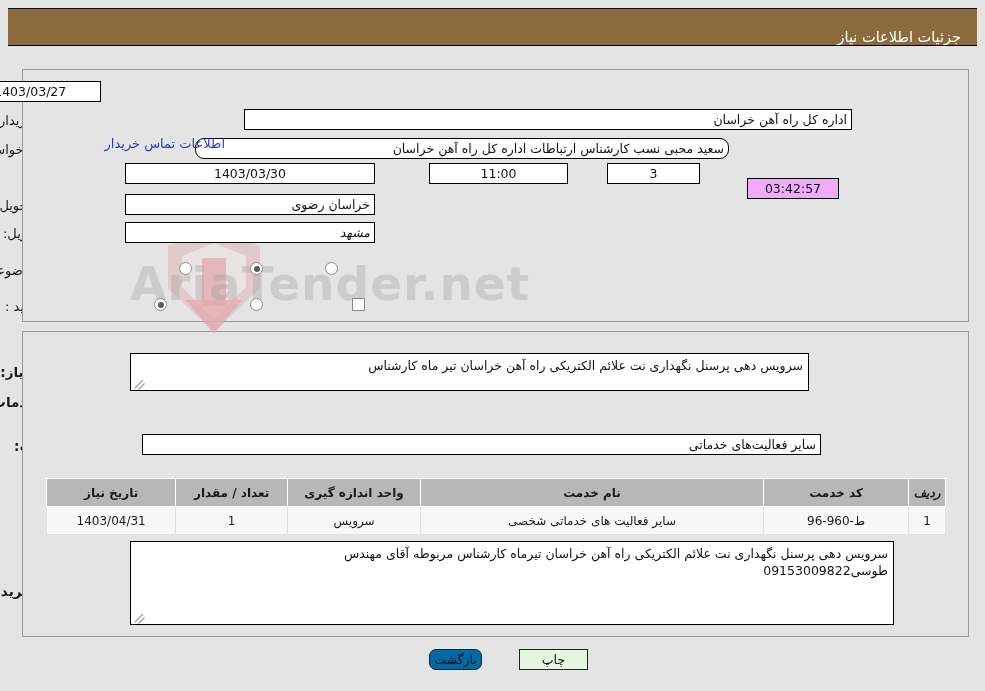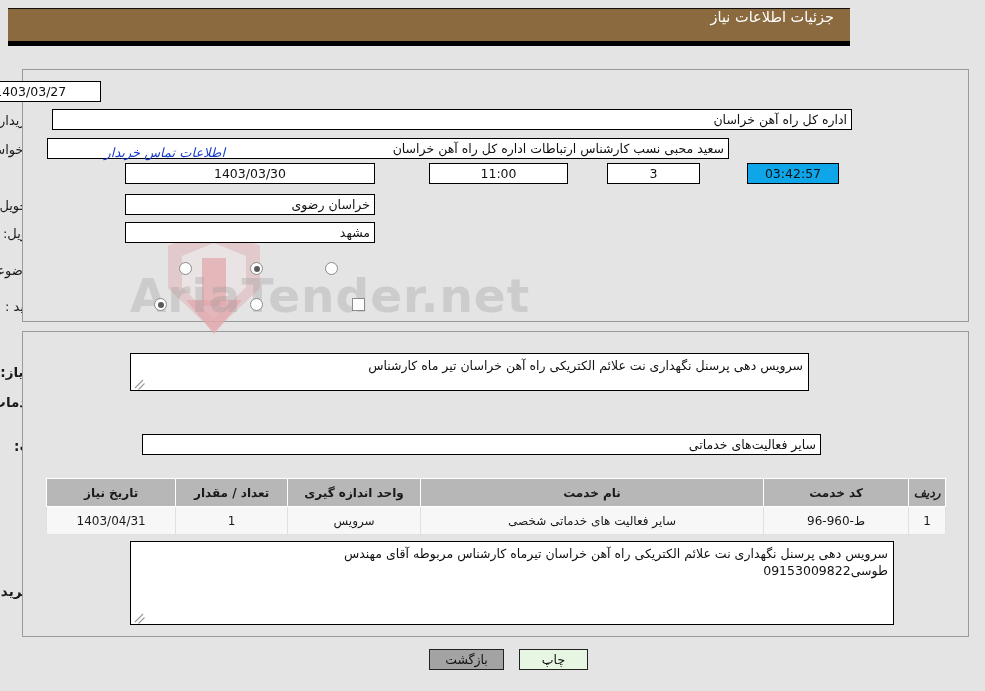--- a/index.html
+++ b/index.html
@@ -28,21 +28,21 @@
     position: absolute;
     left: 0; top: 0;
     width: 985px; height: 691px;
     pointer-events: none;
     z-index: 3;
     overflow: hidden;
   }
   .wm-text {
     position: absolute;
     left: 130px;
-    top: 268px;
+    top: 256px;
     font-size: 47px;
     font-weight: bold;
     color: rgba(150,150,150,0.30);
     letter-spacing: 1px;
     font-family: "DejaVu Sans", sans-serif;
     direction: ltr;
     white-space: nowrap;
   }
   .wm-shield {
     position: absolute;
@@ -78,28 +78,28 @@
     width: 24px;
     height: 48px;
     background: rgba(226,168,174,0.75);
   }
 
   
   .header-bar {
     position: absolute;
     left: 8px;
     top: 8px;
-    width: 842px;
+    width: 969px;
     height: 38px;
     background: #8a6a3e;
     border-top: 1px solid #111;
-    border-bottom: 5px solid #000000;
+    border-bottom: 1px solid #000000;
     box-sizing: border-box;
     display: flex;
-    align-items: flex-start;
+    align-items: flex-end;
     justify-content: flex-start;
     padding-right: 16px;
     z-index: 2;
   }
   .header-title {
     color: #ffffff;
     font-size: 14.5px;
     font-weight: normal;
   }
 
@@ -123,21 +123,21 @@
     height: 21px;
     line-height: 19px;
     font-size: 12.5px;
     padding: 0 4px;
     color: #111;
     overflow: hidden;
     white-space: nowrap;
   }
   .fld.center { text-align: center; }
   .fld.right { text-align: right; }
-  .fld.cream { background: #0ea5e9; }
+  .fld.cream { background: #f0abfc; margin-top: 15px; }
 
   .lbl {
     position: absolute;
     font-size: 13px;
     color: #1a1a1a;
     white-space: nowrap;
     line-height: 16px;
   }
   .lbl.bold { font-weight: bold; }
   .lbl.w2 { white-space: normal; }
@@ -240,62 +240,62 @@
     border: 1px solid #222;
     height: 21px;
     line-height: 19px;
     font-size: 12.5px;
     text-align: center;
     cursor: pointer;
     color: #111;
     z-index: 2;
   }
   #btn-print  { left: 519px; top: 649px; width: 69px; background: #e7f6e3; }
-  #btn-back   { left: 429px; top: 649px; width: 75px; background: #a3a3a3; }
+  #btn-back   { left: 429px; top: 649px; width: 53px; background: #0369a1; border-radius: 7px; }
 </style>
 </head>
 <body>
 
 <div class="page">
 
   <div class="header-bar">
     <span class="header-title">جزئیات اطلاعات نیاز</span>
   </div>
 
   <div class="panel" id="panel-top"></div>
 
   <div class="lbl" style="right:888px; top:85px;">شماره نیاز:</div>
 
   <div class="lbl" style="right:702px; top:85px;">تاریخ و ساعت اعلان عمومی:</div>
   <div class="fld center" style="right:884px; top:81px; width:190px; z-index:4;">1403/03/27 - 06:34</div>
 
   <div class="lbl" style="right:888px; top:113px;">نام دستگاه خریدار:</div>
-  <div class="fld right" style="right:133px; top:109px; width:800px; z-index:4;">اداره کل راه آهن خراسان</div>
+  <div class="fld right" style="right:133px; top:109px; width:608px; z-index:4;">اداره کل راه آهن خراسان</div>
 
   <div class="lbl" style="right:888px; top:142px;">ایجاد کننده درخواست:</div>
-  <div class="fld right" style="right:256px; top:138px; width:682px; z-index:4;">سعید محبی نسب کارشناس ارتباطات اداره کل راه آهن خراسان</div>
-  <div class="link" style="right:760px; top:145px; z-index:4;font-style:italic;">اطلاعات تماس خریدار</div>
+  <div class="fld right" style="right:256px; top:138px; width:534px; z-index:4;border-radius:9px;">سعید محبی نسب کارشناس ارتباطات اداره کل راه آهن خراسان</div>
+  <div class="link" style="right:760px; top:136px; z-index:4;">اطلاعات تماس خریدار</div>
 
   <div class="lbl w2" style="right:888px; top:163px; width:92px; text-align:right;">
     <span>مهلت ارسال پاسخ: تا</span><br>
     <span>تاریخ:</span>
   </div>
   <div class="fld center" style="right:610px; top:163px; width:250px; z-index:4;">1403/03/30</div>
   <div class="lbl" style="right:551px; top:167px;">ساعت</div>
   <div class="fld center" style="right:417px; top:163px; width:139px; z-index:4;">11:00</div>
   <div class="fld center" style="right:285px; top:163px; width:93px; z-index:4;">3</div>
   <div class="lbl" style="right:247px; top:167px;">روز و</div>
   <div class="fld center cream" style="right:146px; top:163px; width:92px; z-index:4;">03:42:57</div>
   <div class="lbl" style="right:40px; top:167px;">ساعت باقی مانده</div>
 
   <div class="lbl" style="right:888px; top:198px;">استان محل تحویل:</div>
   <div class="fld right" style="right:610px; top:194px; width:250px; z-index:4;">خراسان رضوی</div>
 
   <div class="lbl" style="right:888px; top:226px;">شهر محل تحویل:</div>
-  <div class="fld right" style="right:610px; top:222px; width:250px; z-index:4;">مشهد</div>
+  <div class="fld right" style="right:610px; top:222px; width:250px; z-index:4;font-style:italic;">مشهد</div>
 
   <div class="lbl" style="right:888px; top:263px;">طبقه بندی موضوعی:</div>
   <div class="radio" style="right:793px; top:262px; z-index:4;"></div>
   <div class="lbl" style="right:766px; top:262px;">کالا</div>
   <div class="radio checked" style="right:722px; top:262px; z-index:4;"></div>
   <div class="lbl" style="right:690px; top:262px;">خدمت</div>
   <div class="radio" style="right:647px; top:262px; z-index:4;"></div>
   <div class="lbl" style="right:580px; top:262px;">کالا/خدمت</div>
 
   <div class="lbl" style="right:888px; top:299px;">نوع فرآیند خرید :</div>

